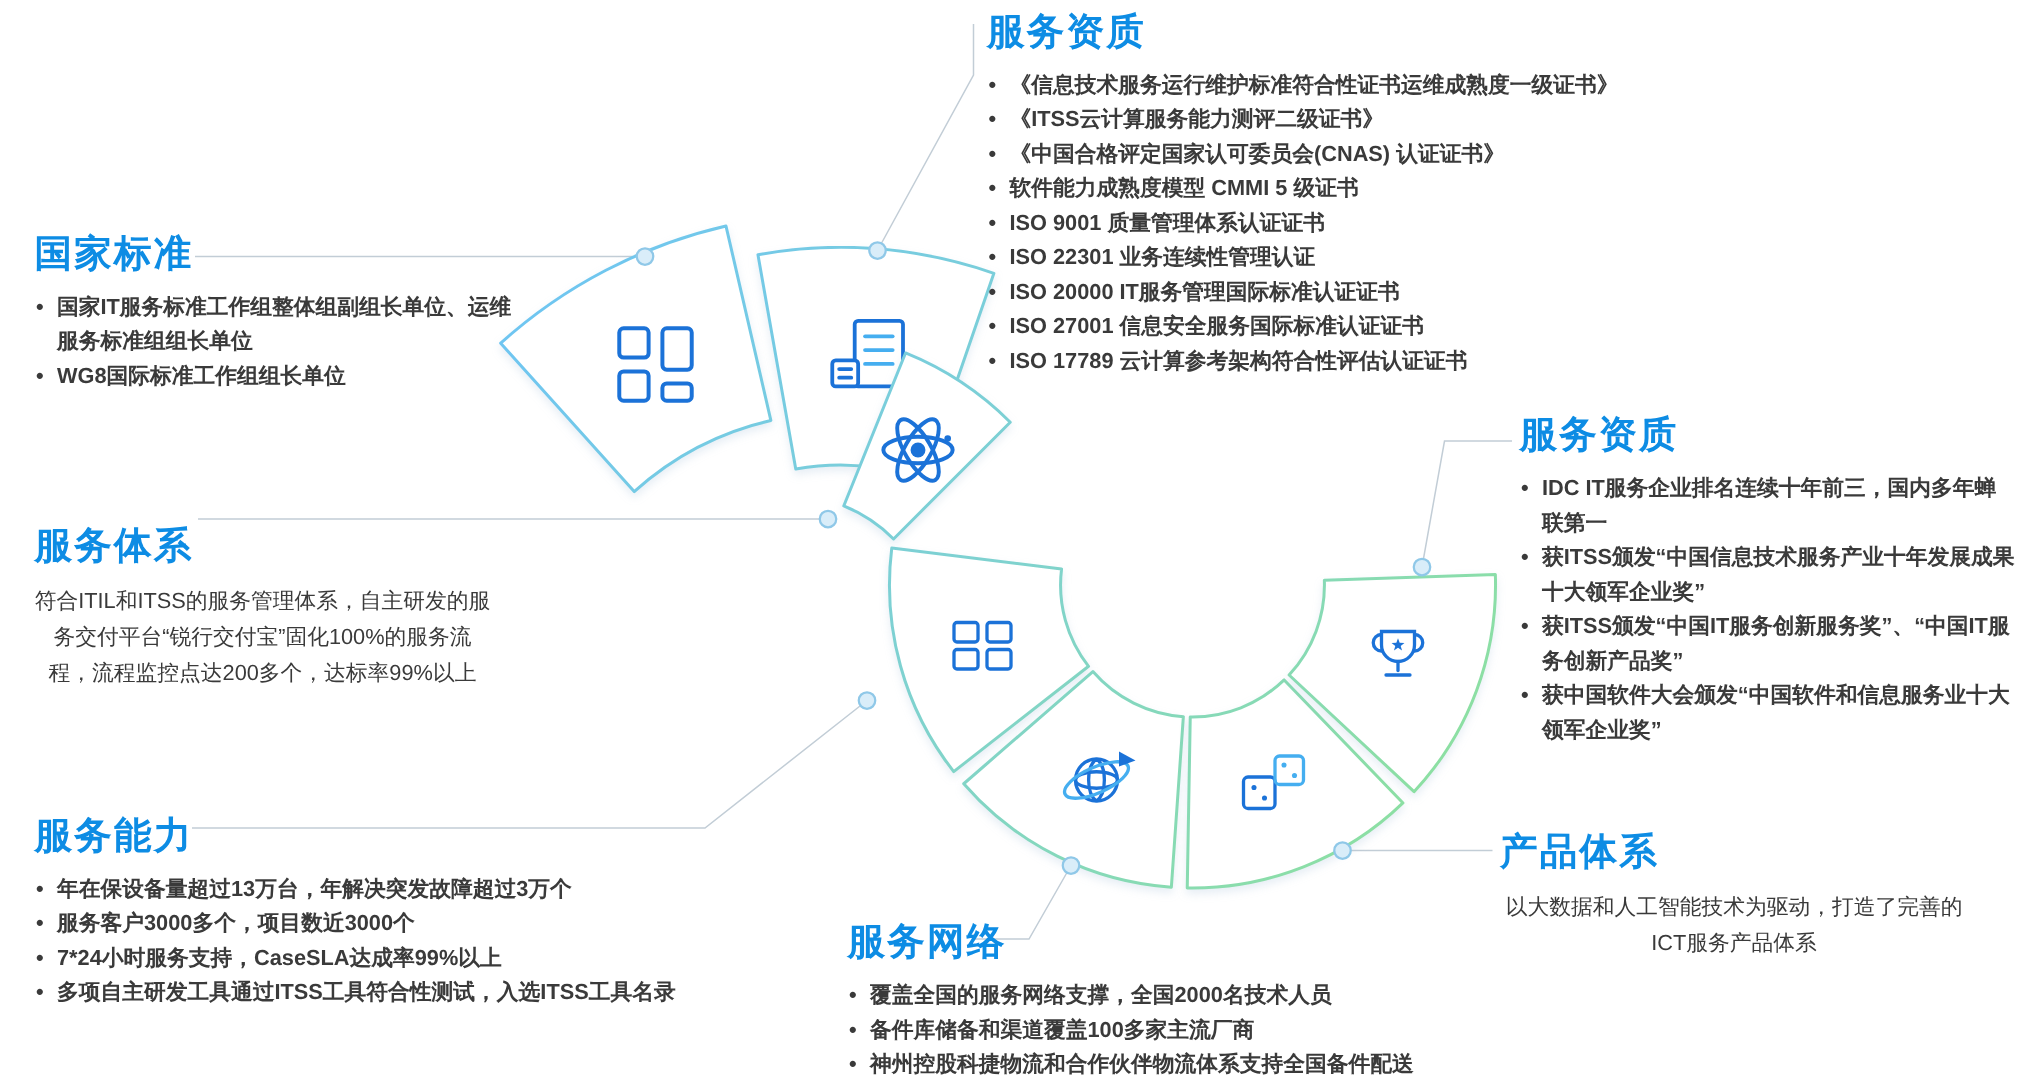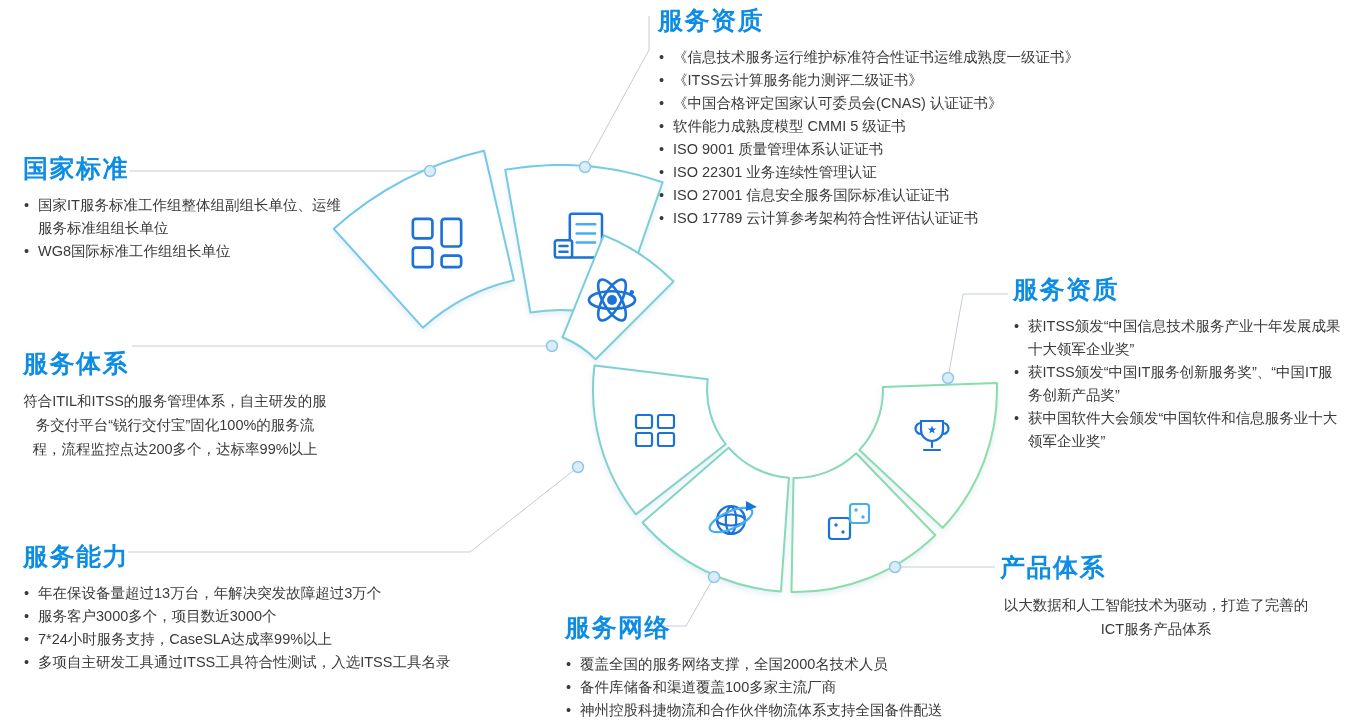--- a/index.html
+++ b/index.html
@@ -2,21 +2,21 @@
 <html style="--heading: #0d8ce4; --body: #3a3a3a;"><head>
 <meta charset="utf-8">
 <style>
   html,body{margin:0;padding:0;}
   body{width:1352px;height:721px;background:#ffffff;font-family:"Liberation Sans","DejaVu Sans",sans-serif;position:relative;overflow:hidden;}
   .canvas{position:absolute;inset:0;}
   #ring-svg{position:absolute;left:0;top:0;}
   .block{position:absolute;}
   .block h2{font-size:25px;font-weight:bold;color:var(--heading,#0d8ce4);letter-spacing:1.5px;margin:0 0 9px 0;}
   ul.bullets{list-style:none;margin:0;padding:0;}
-  .bullet-item{position:relative;padding-left:15px;font-size:14.5px;color:var(--body,#333);line-height:23px;}
+  .bullet-item{position:relative;padding-left:15px;font-size:14.5px;color:var(--body,#333);line-height:23px;font-weight:bold;}
   .bullet-item::before{content:"•";position:absolute;left:1px;top:0;}
   .para{font-size:14.5px;color:var(--body,#333);line-height:24px;margin:0;text-align:center;}
   .wedge{filter:drop-shadow(0 3px 3px rgba(120,160,200,0.18));}
 </style>
 </head>
 <body>
 
 <div class="canvas">
 
   <svg id="ring-svg" width="1352" height="721" viewBox="0 0 1352 721">
@@ -141,33 +141,35 @@
 
   <section class="block" style="left:658px;top:4px;width:525px">
     <h2>服务资质</h2>
     <ul class="bullets">
         <li class="bullet-item">《信息技术服务运行维护标准符合性证书运维成熟度一级证书》</li>
         <li class="bullet-item">《ITSS云计算服务能力测评二级证书》</li>
         <li class="bullet-item">《中国合格评定国家认可委员会(CNAS) 认证证书》</li>
         <li class="bullet-item">软件能力成熟度模型 CMMI 5 级证书</li>
         <li class="bullet-item">ISO 9001 质量管理体系认证证书</li>
         <li class="bullet-item">ISO 22301 业务连续性管理认证</li>
+        <li class="bullet-item">ISO 20000 IT服务管理国际标准认证证书</li>
         <li class="bullet-item">ISO 27001 信息安全服务国际标准认证证书</li>
         <li class="bullet-item">ISO 17789 云计算参考架构符合性评估认证证书</li>
       </ul>
   </section>
 
   <section class="block" style="left:23px;top:347px;width:304px">
     <h2>服务体系</h2>
     <p class="para">符合ITIL和ITSS的服务管理体系，自主研发的服务交付平台“锐行交付宝”固化100%的服务流程，流程监控点达200多个，达标率99%以上</p>
   </section>
 
   <section class="block" style="left:1013px;top:273px;width:332px">
     <h2>服务资质</h2>
     <ul class="bullets">
+        <li class="bullet-item">IDC IT服务企业排名连续十年前三，国内多年蝉联第一</li>
         <li class="bullet-item">获ITSS颁发“中国信息技术服务产业十年发展成果十大领军企业奖”</li>
         <li class="bullet-item">获ITSS颁发“中国IT服务创新服务奖”、“中国IT服务创新产品奖”</li>
         <li class="bullet-item">获中国软件大会颁发“中国软件和信息服务业十大领军企业奖”</li>
       </ul>
   </section>
 
   <section class="block" style="left:23px;top:540px;width:520px">
     <h2>服务能力</h2>
     <ul class="bullets">
         <li class="bullet-item">年在保设备量超过13万台，年解决突发故障超过3万个</li>

